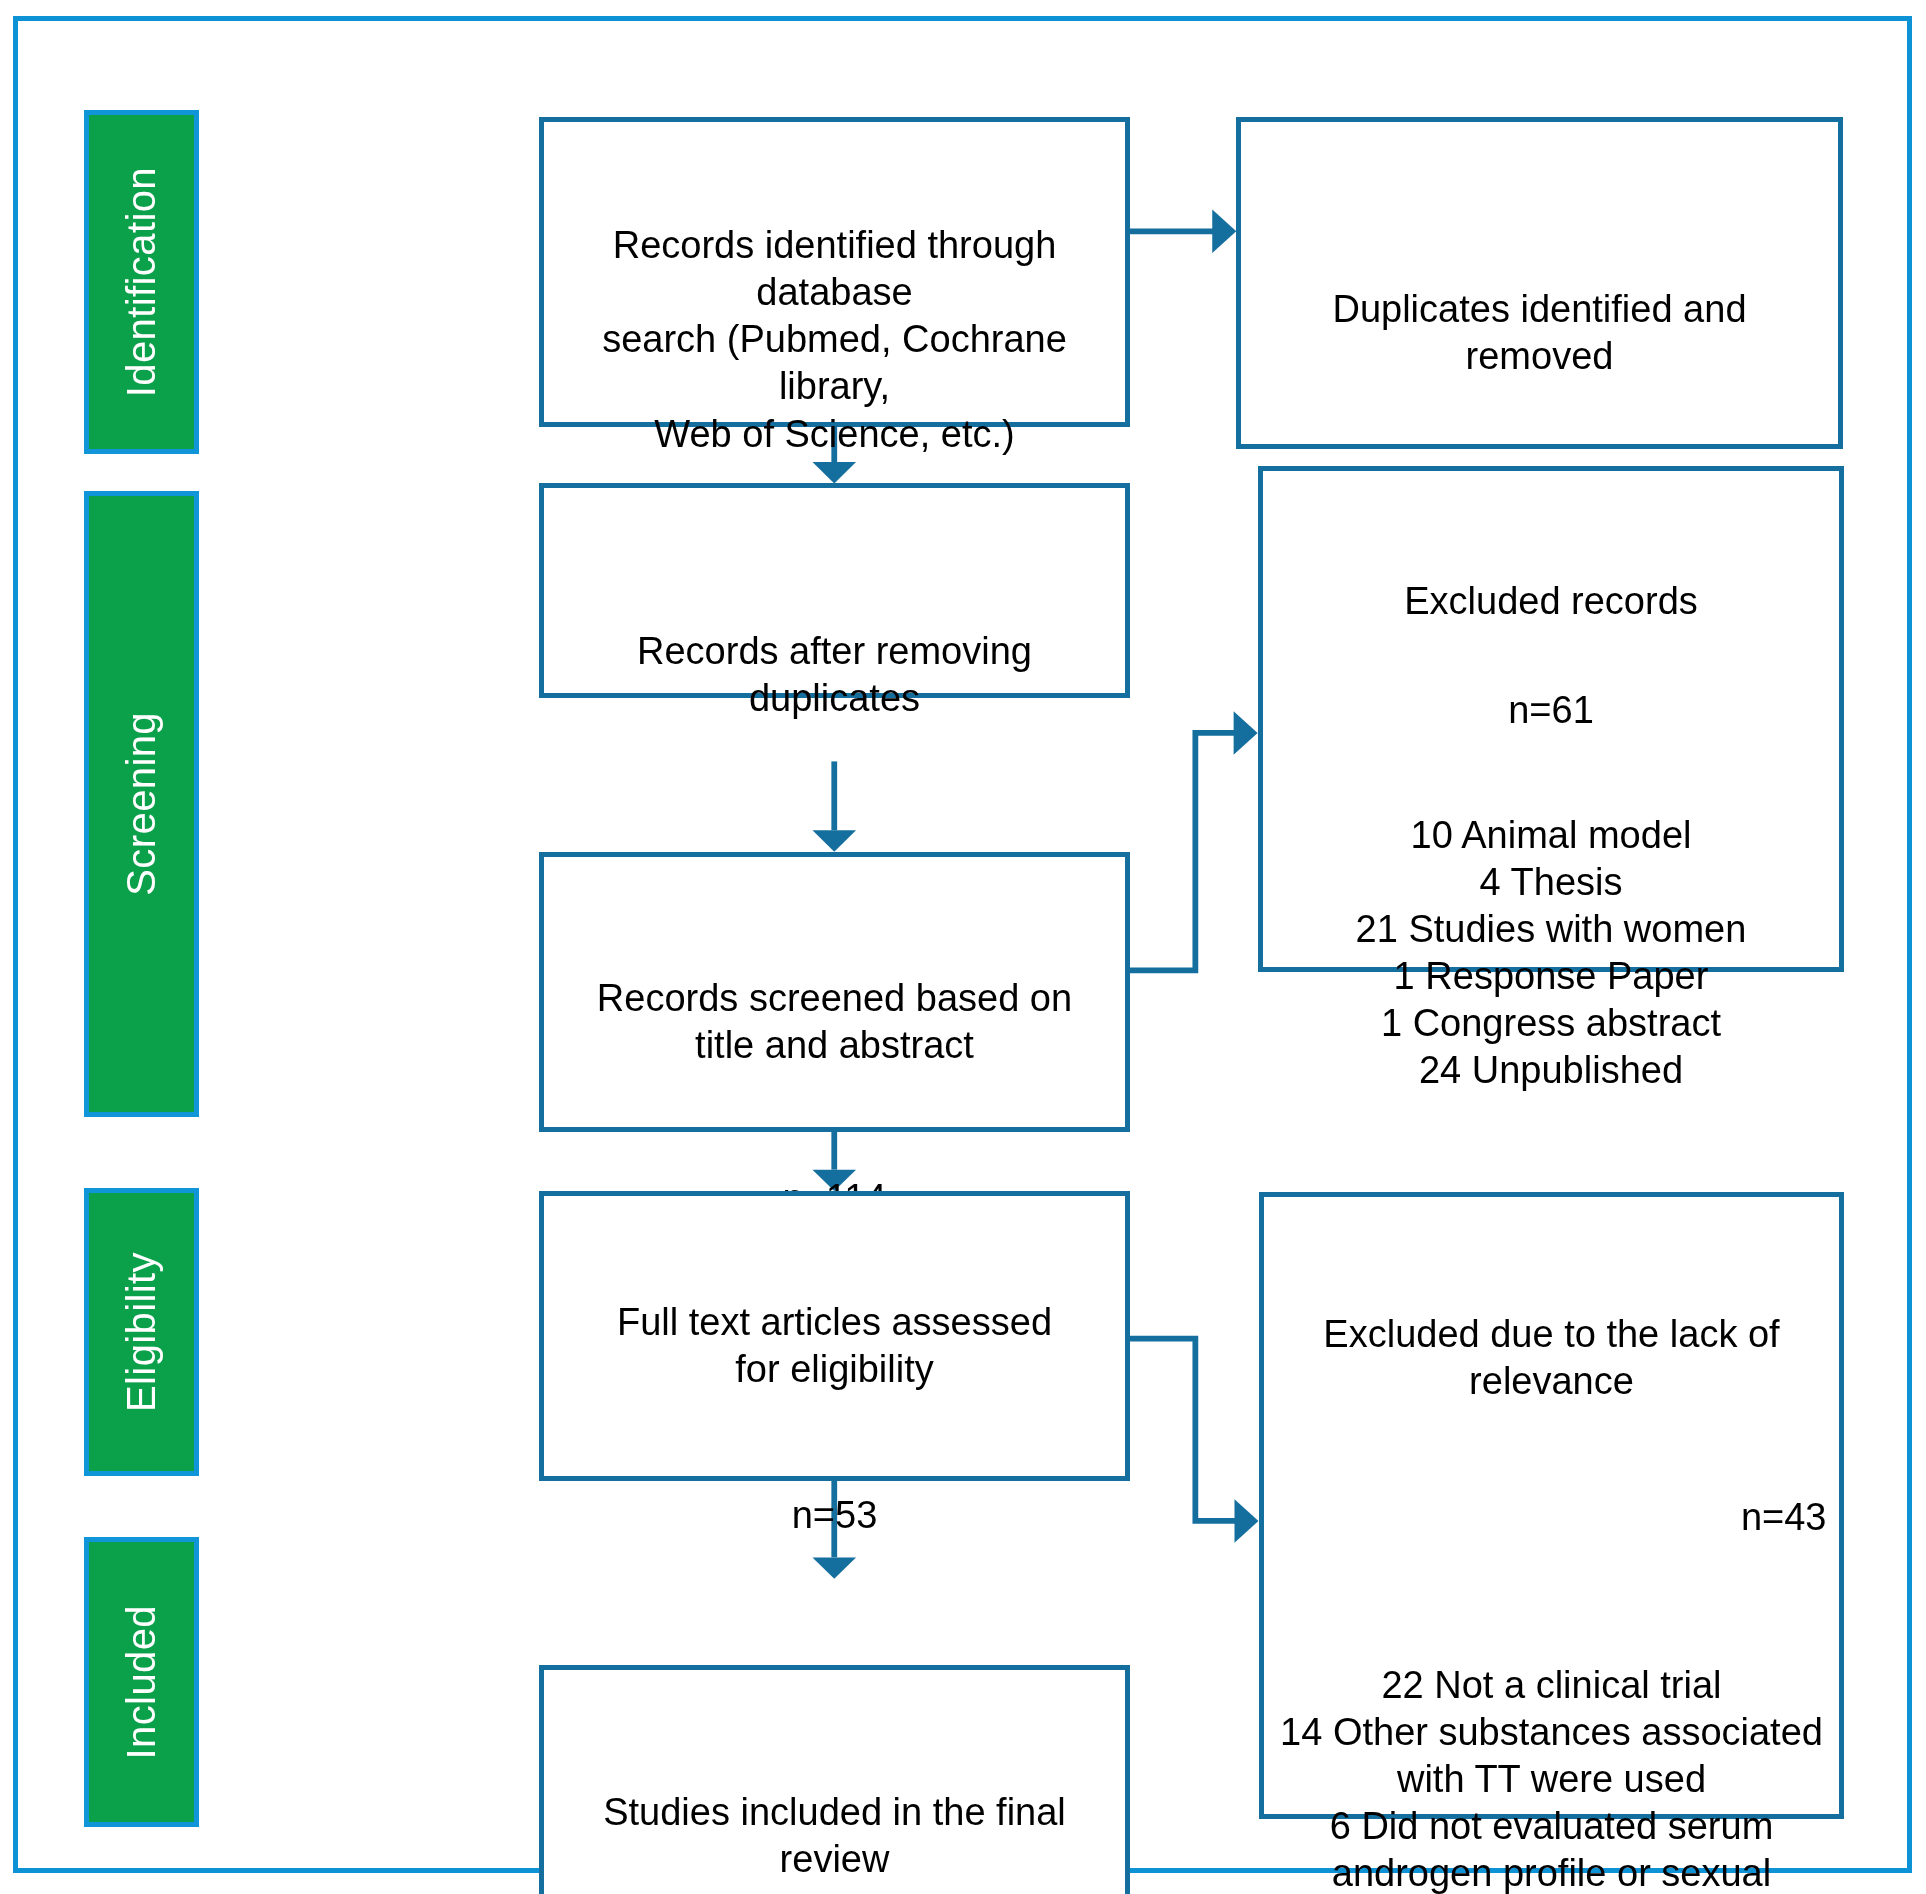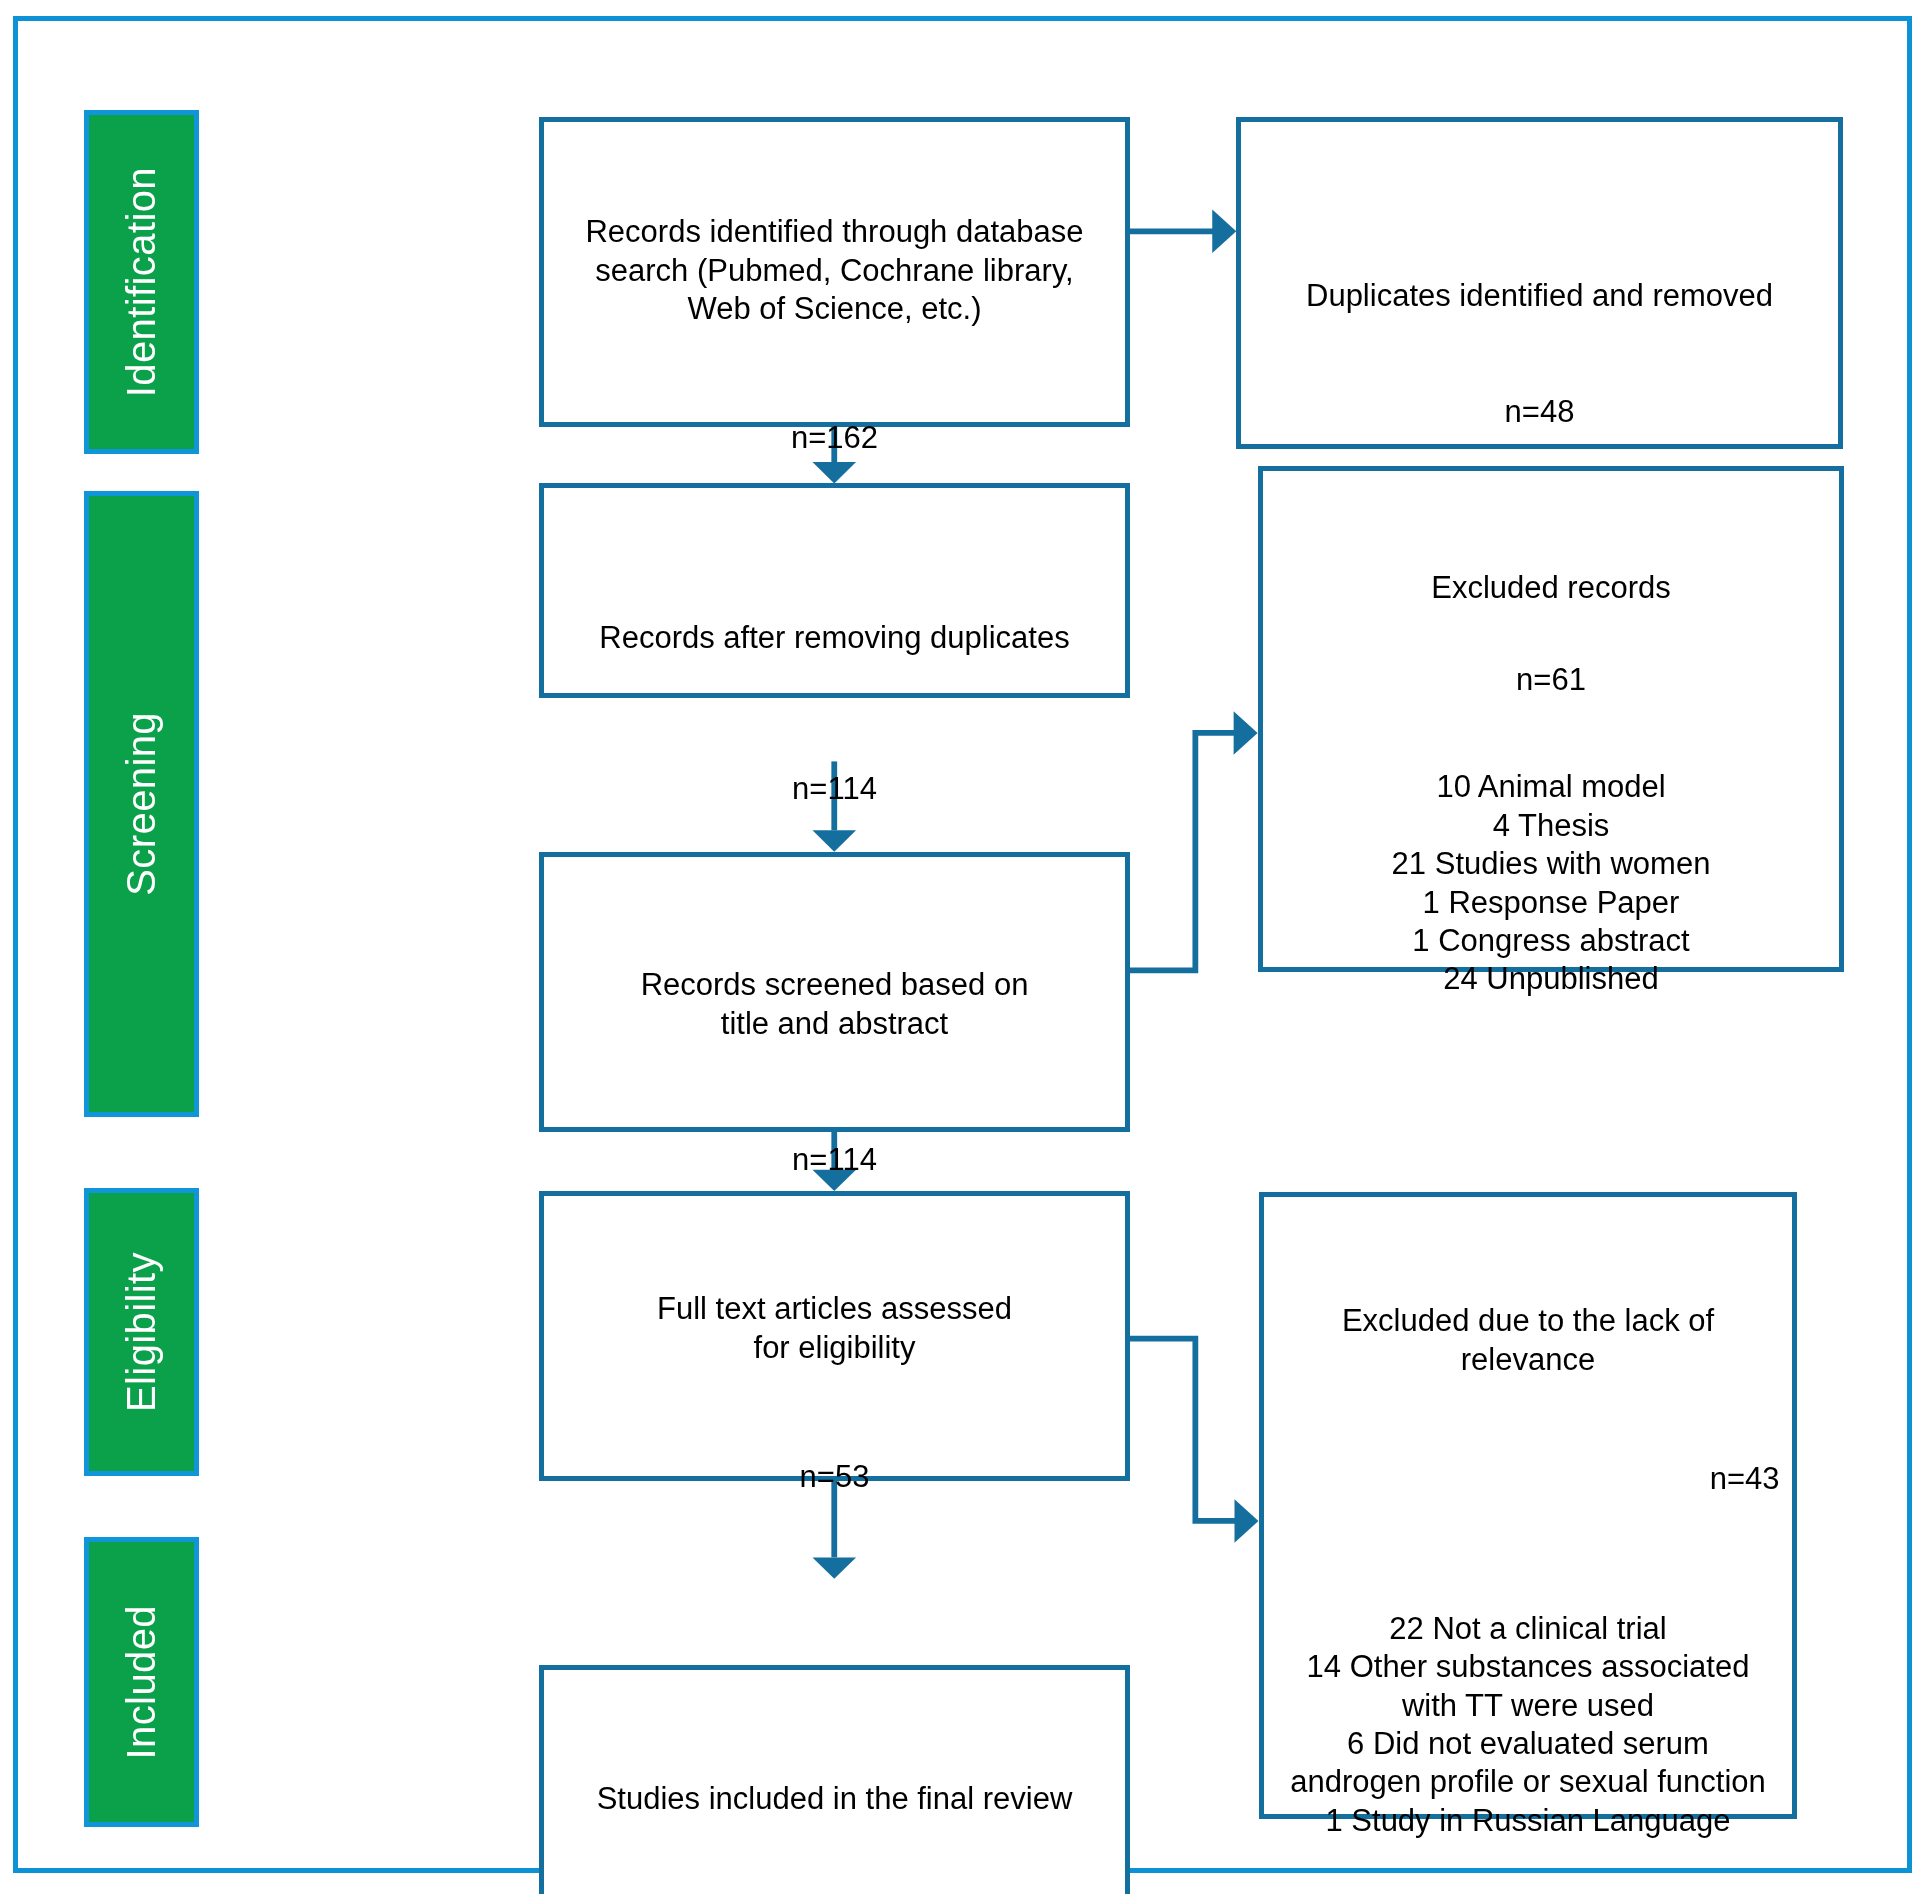--- a/index.html
+++ b/index.html
@@ -37,21 +37,21 @@
   #stage-eligibility{top:1188px;height:288px;}
   #stage-included{top:1537px;height:290px;}
 
   
   .box{
     position:absolute;
     background:#ffffff;
     border:5.8px solid var(--connector-teal,#156f9e);
     box-sizing:border-box;
     text-align:center;
-    font-size:31px;
+    font-size:38px;
     line-height:1.24;
     white-space:pre-line;
   }
   .box .t,.box .c,.box .items{display:block;padding:0 12.5px;}
 
   #box-identified{left:539px;top:117px;width:591px;height:310px;padding-top:53px;}
   #box-identified .c{margin-top:52px;}
 
   #box-duplicates{left:1236px;top:117px;width:607px;height:332px;padding-top:117px;}
   #box-duplicates .c{margin-top:39px;}
@@ -62,21 +62,21 @@
   #box-excluded-records{left:1258px;top:466px;width:586px;height:506px;padding-top:60px;}
   #box-excluded-records .c{margin-top:15px;}
   #box-excluded-records .items{margin-top:30px;}
 
   #box-screened{left:539px;top:852px;width:591px;height:280px;padding-top:71px;}
   #box-screened .c{margin-top:59px;}
 
   #box-fulltext{left:539px;top:1191px;width:591px;height:290px;padding-top:56px;}
   #box-fulltext .c{margin-top:52px;}
 
-  #box-excluded-relevance{left:1259px;top:1192px;width:538px;height:627px;padding-top:67px;}
+  #box-excluded-relevance{left:1259px;top:1192px;width:585px;height:627px;padding-top:67px;}
   #box-excluded-relevance .c{margin-top:42px;text-align:right;}
   #box-excluded-relevance .items{margin-top:73px;}
 
   #box-included-final{left:539px;top:1665px;width:591px;height:242px;padding-top:72px;}
   #box-included-final .c{margin-top:88px;}
 
   
   svg.connectors{position:absolute;left:0;top:0;pointer-events:none;}
   svg.connectors .ln{stroke:var(--connector-teal,#156f9e);stroke-width:13;fill:none;}
   svg.connectors .hd{fill:var(--connector-teal,#156f9e);stroke:none;}

